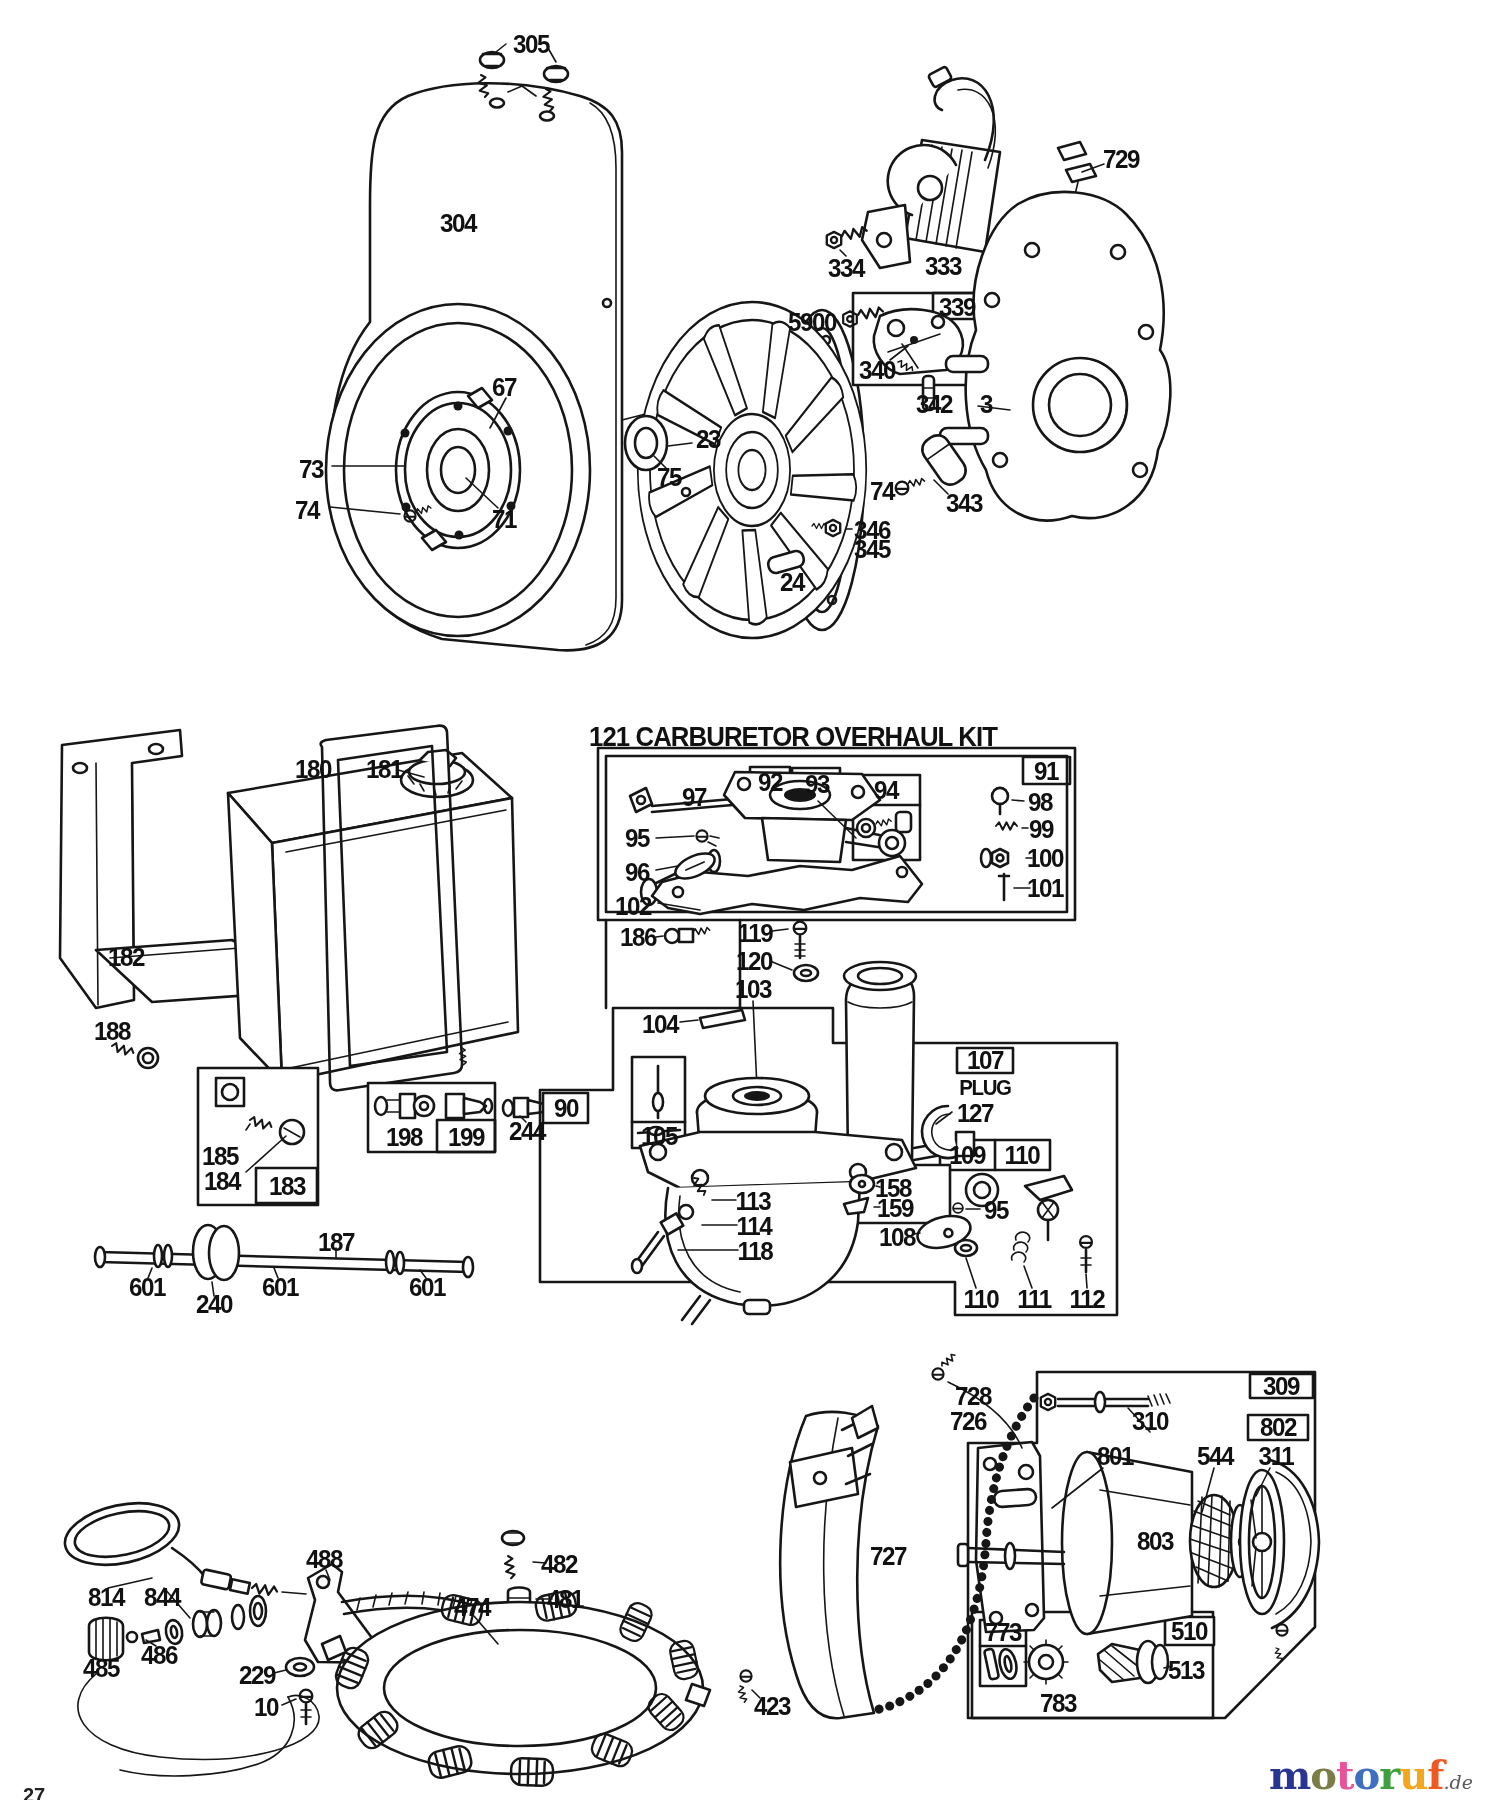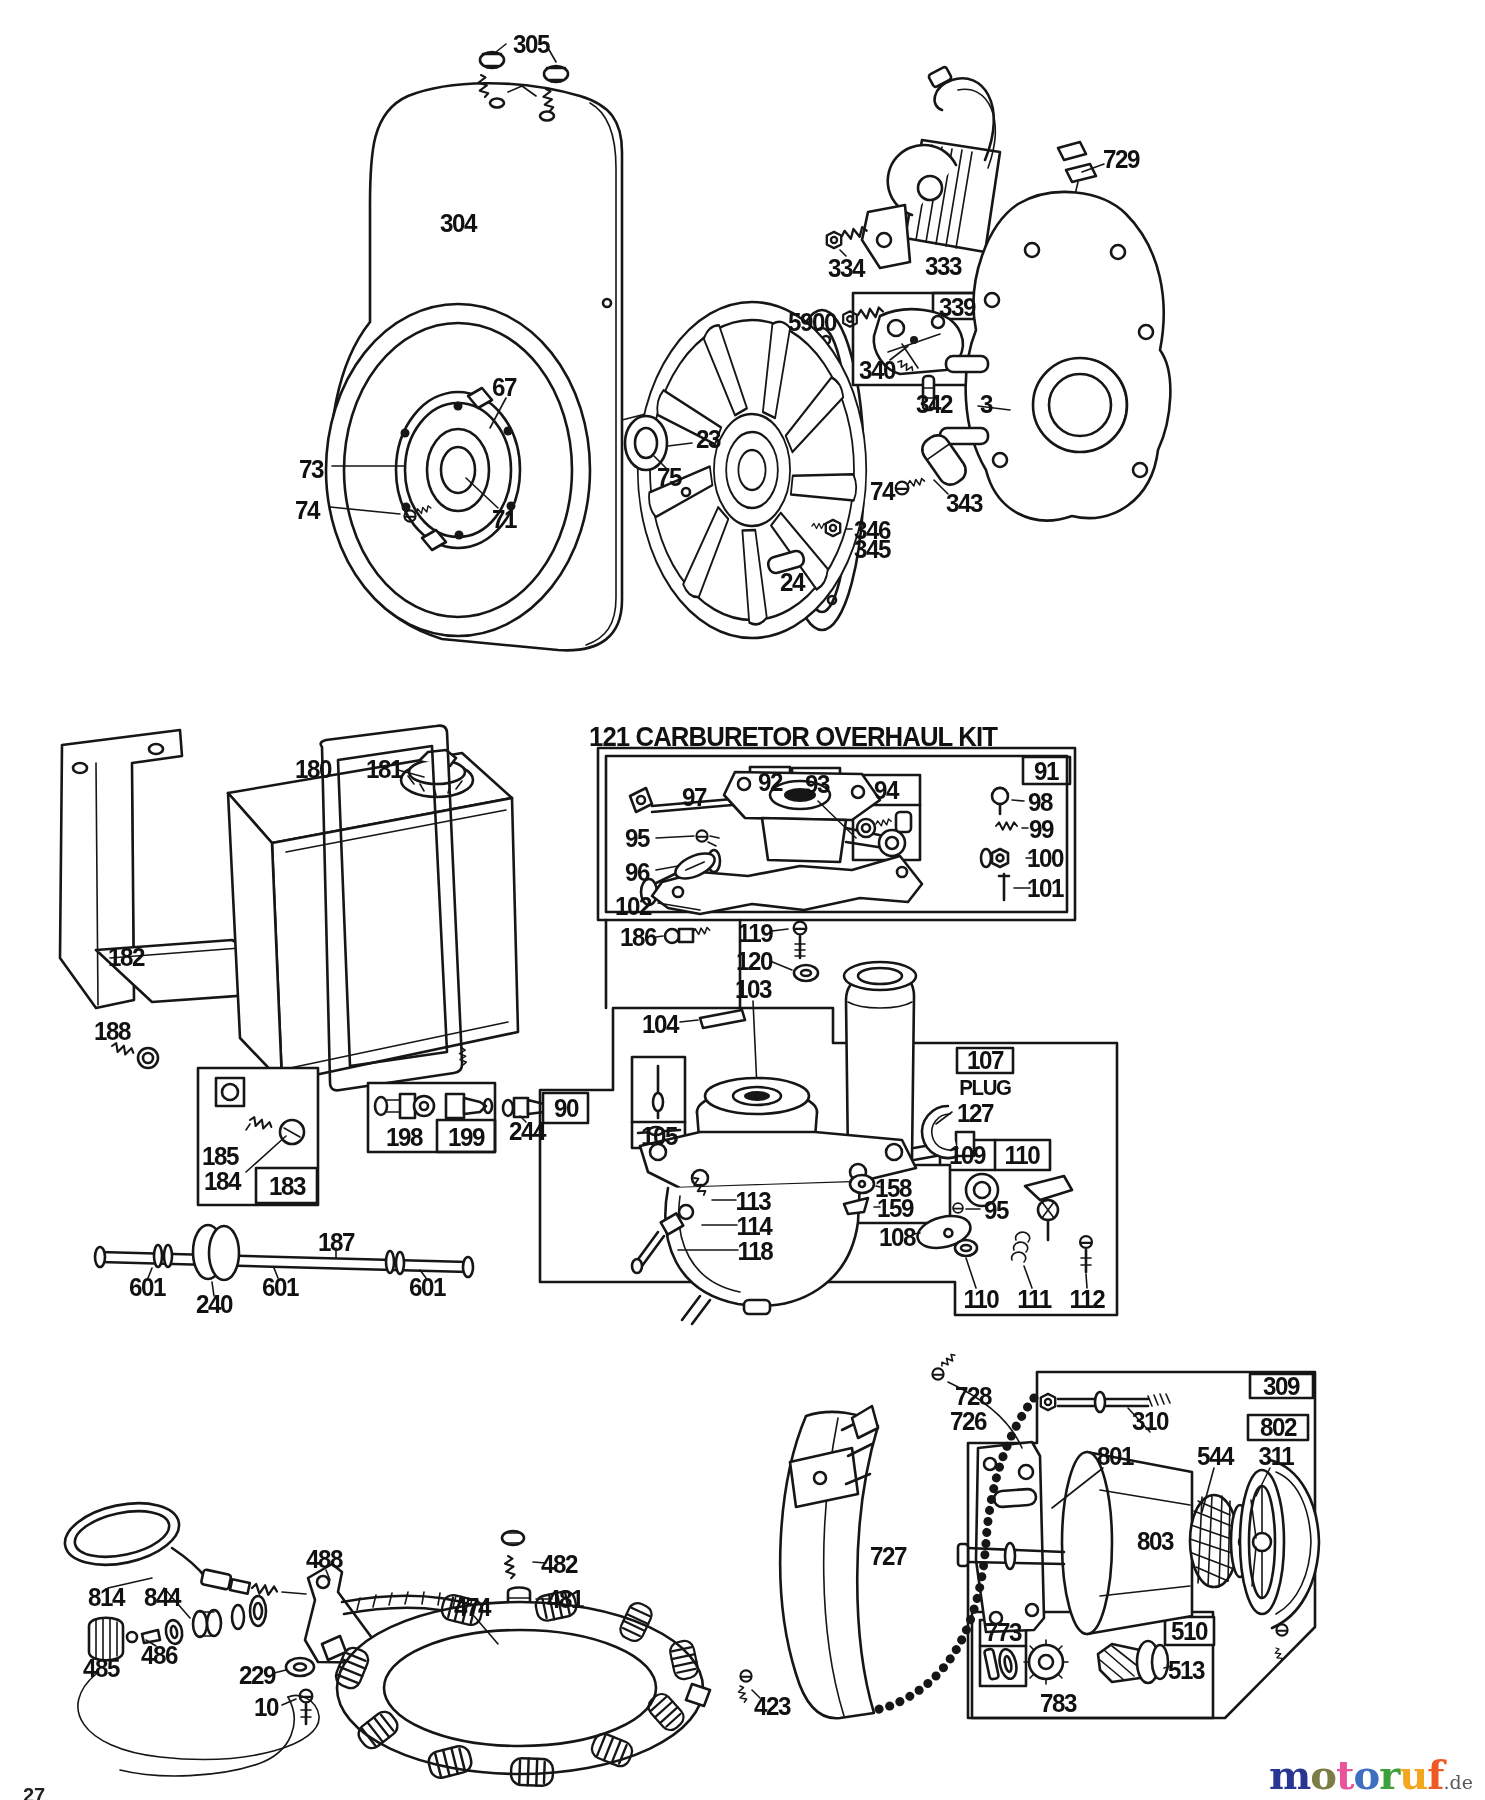--- a/index.html
+++ b/index.html
@@ -15,21 +15,21 @@
   .art .chain{stroke-width:9;stroke-dasharray:0.1 11;stroke-linecap:round;}
   .plabel{position:absolute;transform:translate(-50%,-50%) scaleX(.93);
           font-weight:700;font-size:26px;letter-spacing:-1.5px;color:#111;
           white-space:nowrap;z-index:5;}
   .kit-title{position:absolute;transform:translate(-50%,-50%) scaleX(.92);
           font-weight:700;font-size:28px;letter-spacing:-1px;color:#111;white-space:nowrap;z-index:5;}
   .corner-num{position:absolute;transform:translate(-50%,-50%);font-weight:700;font-size:20px;color:#222;z-index:5;}
   .wm{position:absolute;right:12px;bottom:2px;z-index:6;
       font-family:"DejaVu Serif",serif;font-weight:700;font-size:40px;letter-spacing:-1px;}
   .wm .lt{display:inline-block;}
-  .wm .tld{font-size:19px;font-weight:400;letter-spacing:0;}
+  .wm .tld{font-size:19px;font-weight:400;letter-spacing:0;font-style:italic;}
 </style>
 </head>
 <body>
 
 <div class="page">
 
 <svg class="art" width="1485" height="1800" viewBox="0 0 1485 1800">
   <defs>
     <pattern id="scr" width="12" height="12" patternUnits="userSpaceOnUse">
       <circle cx="3" cy="3" r="2.1" fill="#161616"></circle>

